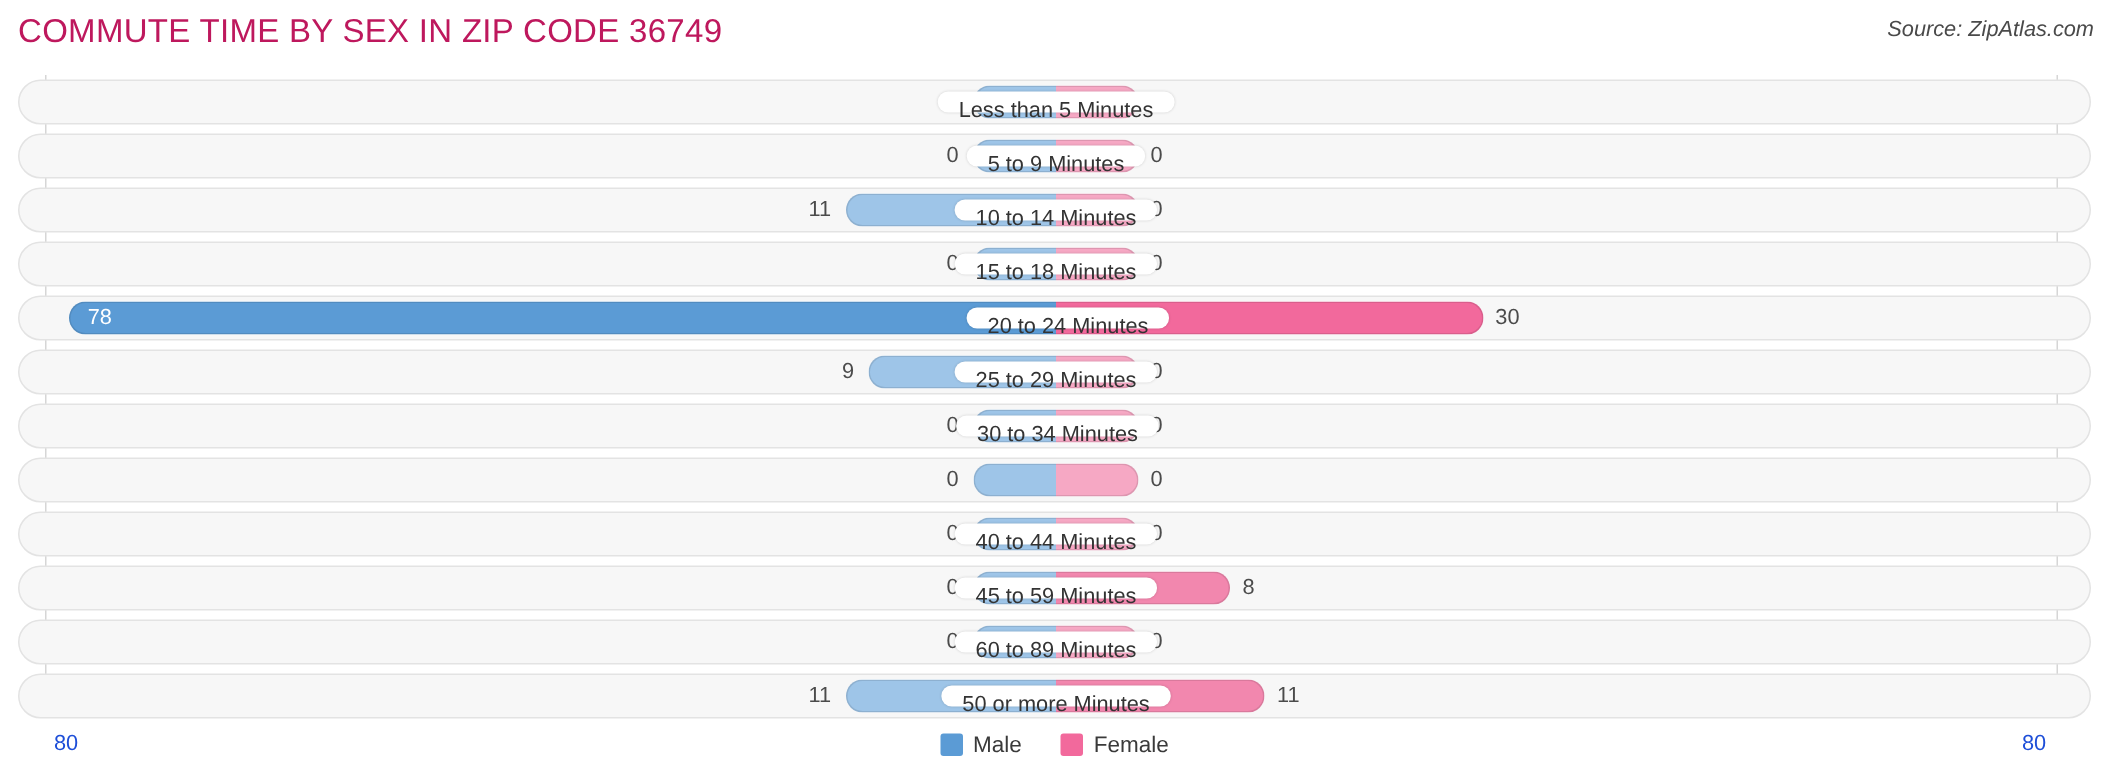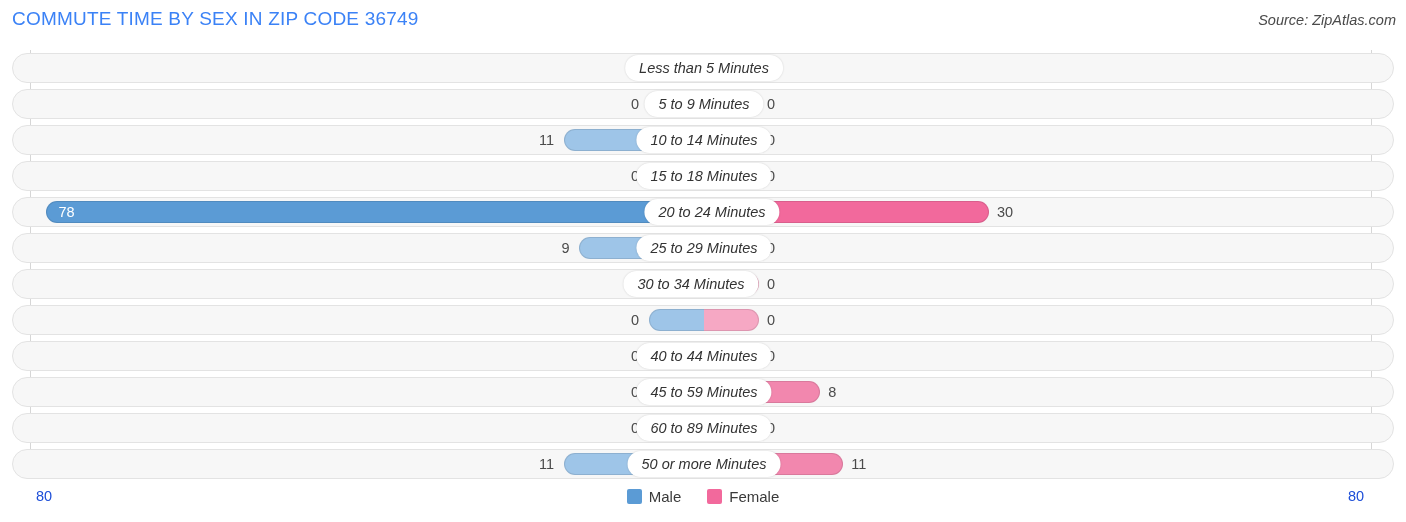--- a/index.html
+++ b/index.html
@@ -5,21 +5,21 @@
   html,body{margin:0;padding:0;}
   body{
     width:1406px;height:522px;
     background:#ffffff;
     font-family:"Liberation Sans","DejaVu Sans",sans-serif;
     overflow:hidden;
     position:relative;
   }
   .chart-title{
     position:absolute;left:12px;top:8px;
-    font-size:19px;color:#3b82f6;letter-spacing:.2px;
+    font-size:22px;color:#be185d;letter-spacing:.2px;
     white-space:nowrap;
   }
   .source{
     position:absolute;right:10px;top:12px;
     font-size:14.5px;font-style:italic;color:#4a4a4a;
     white-space:nowrap;
   }
   .plot{
     position:absolute;left:0;top:50px;width:1406px;height:432px;
   }
@@ -62,27 +62,26 @@
   }
   .val-male{text-align:right;}
   .val-female{text-align:left;}
   .val-inside{color:#ffffff;}
 
   .pill{
     position:absolute;top:50%;left:703px;
     transform:translate(-50%,-50%);
     background:#ffffff;
     border-radius:13px;
-    height:26px;line-height:26px;
+    height:14px;line-height:26px;
     padding:0 14px;
     font-size:14.5px;color:#333333;
     white-space:nowrap;
     box-shadow:0 0 2px rgba(0,0,0,.16);
     z-index:5;
-    font-style:italic;
   }
 
   .axis-label{
     position:absolute;top:488px;
     font-size:14.5px;color:#1d4ed8;
   }
   .axis-label-left{left:36px;}
   .axis-label-right{left:1348px;}
 
   .legend{
@@ -156,21 +155,21 @@
           <div class="val val-female" style="left: 754px;">0</div>
           <div class="pill" style="left: 691px;">25 to 29 Minutes</div>
         </div>
       </div>
       <div class="row" style="top: 219px;">
         <div class="row-inner">
           <div class="bar bar-male" style="right: 703px; left: 636px; width: 55px; background: rgb(158, 197, 232);"></div>
           <div class="val val-male" style="right: 754px;">0</div>
           <div class="bar bar-female" style="left: 691px; width: 55px; background: rgb(246, 168, 196);"></div>
           <div class="val val-female" style="left: 754px;">0</div>
-          <div class="pill" style="left: 678px;">30 to 34 Minutes</div>
+          <div class="pill" style="left: 692px;">30 to 34 Minutes</div>
         </div>
       </div>
       <div class="row" style="top: 255px;">
         <div class="row-inner">
           <div class="bar bar-male" style="right: 703px; left: 636px; width: 55px; background: rgb(158, 197, 232);"></div>
           <div class="val val-male" style="right: 754px;">0</div>
           <div class="bar bar-female" style="left: 691px; width: 55px; background: rgb(246, 168, 196);"></div>
           <div class="val val-female" style="left: 754px;">0</div>
         </div>
       </div>

